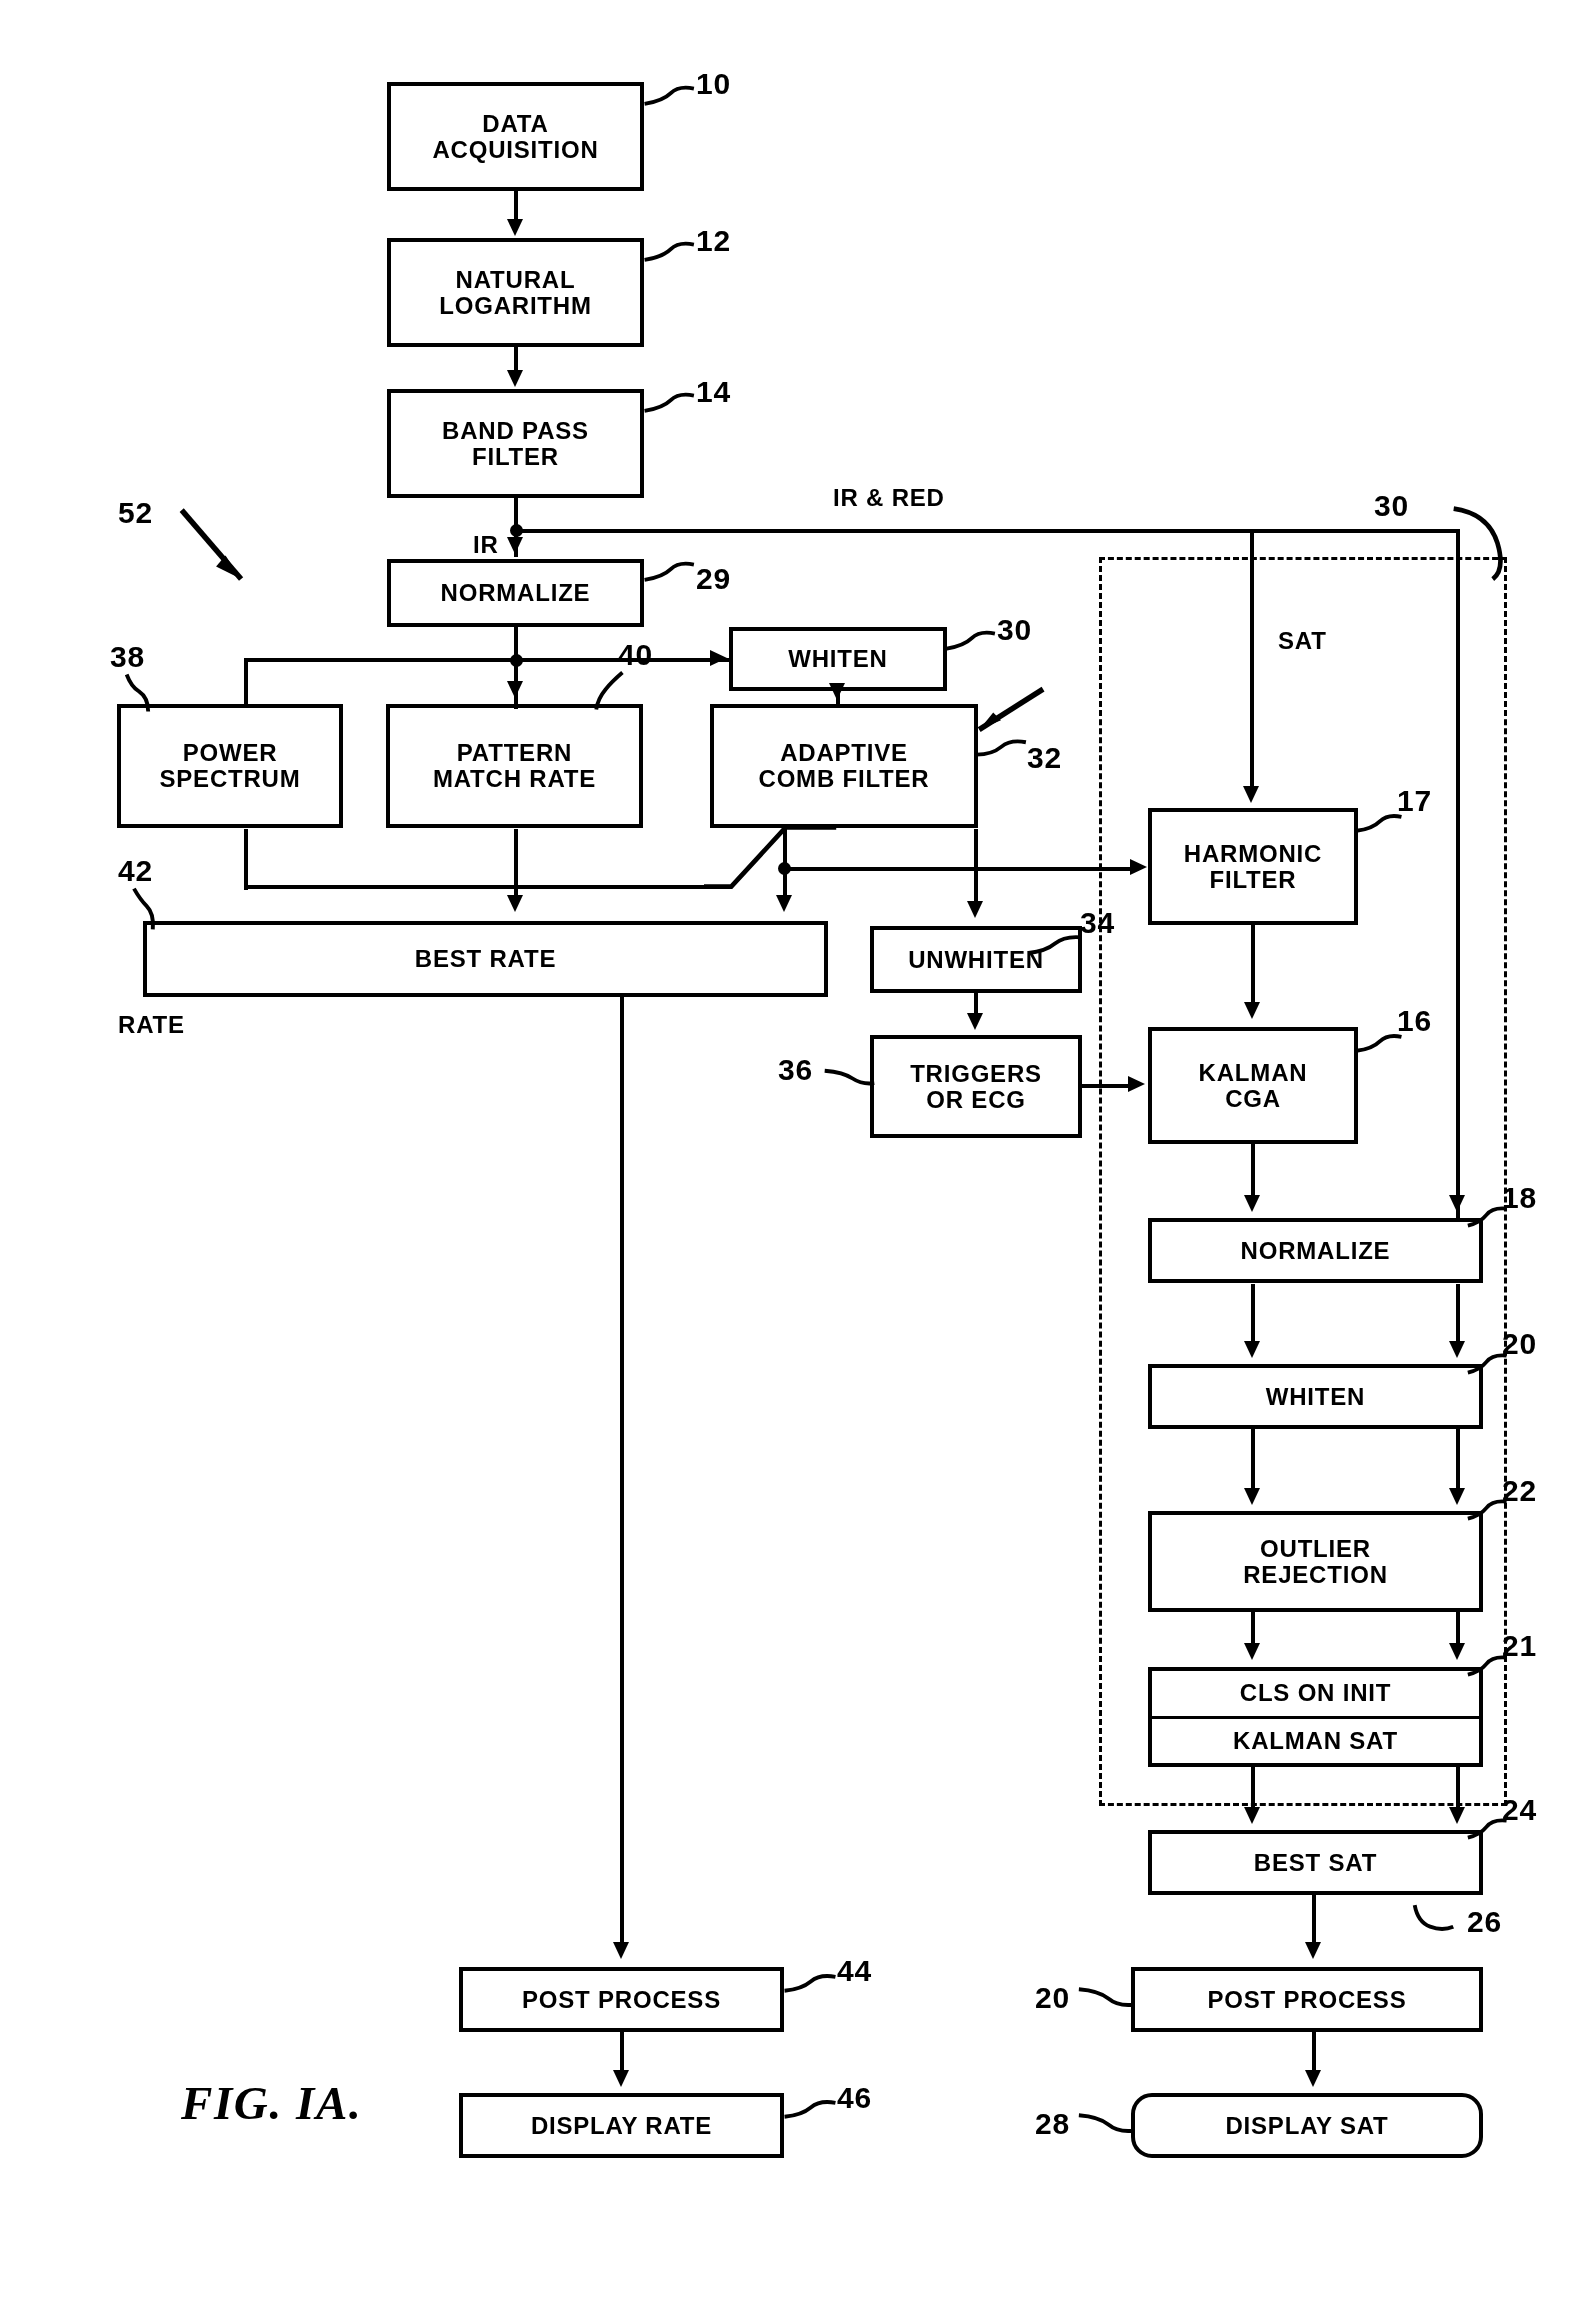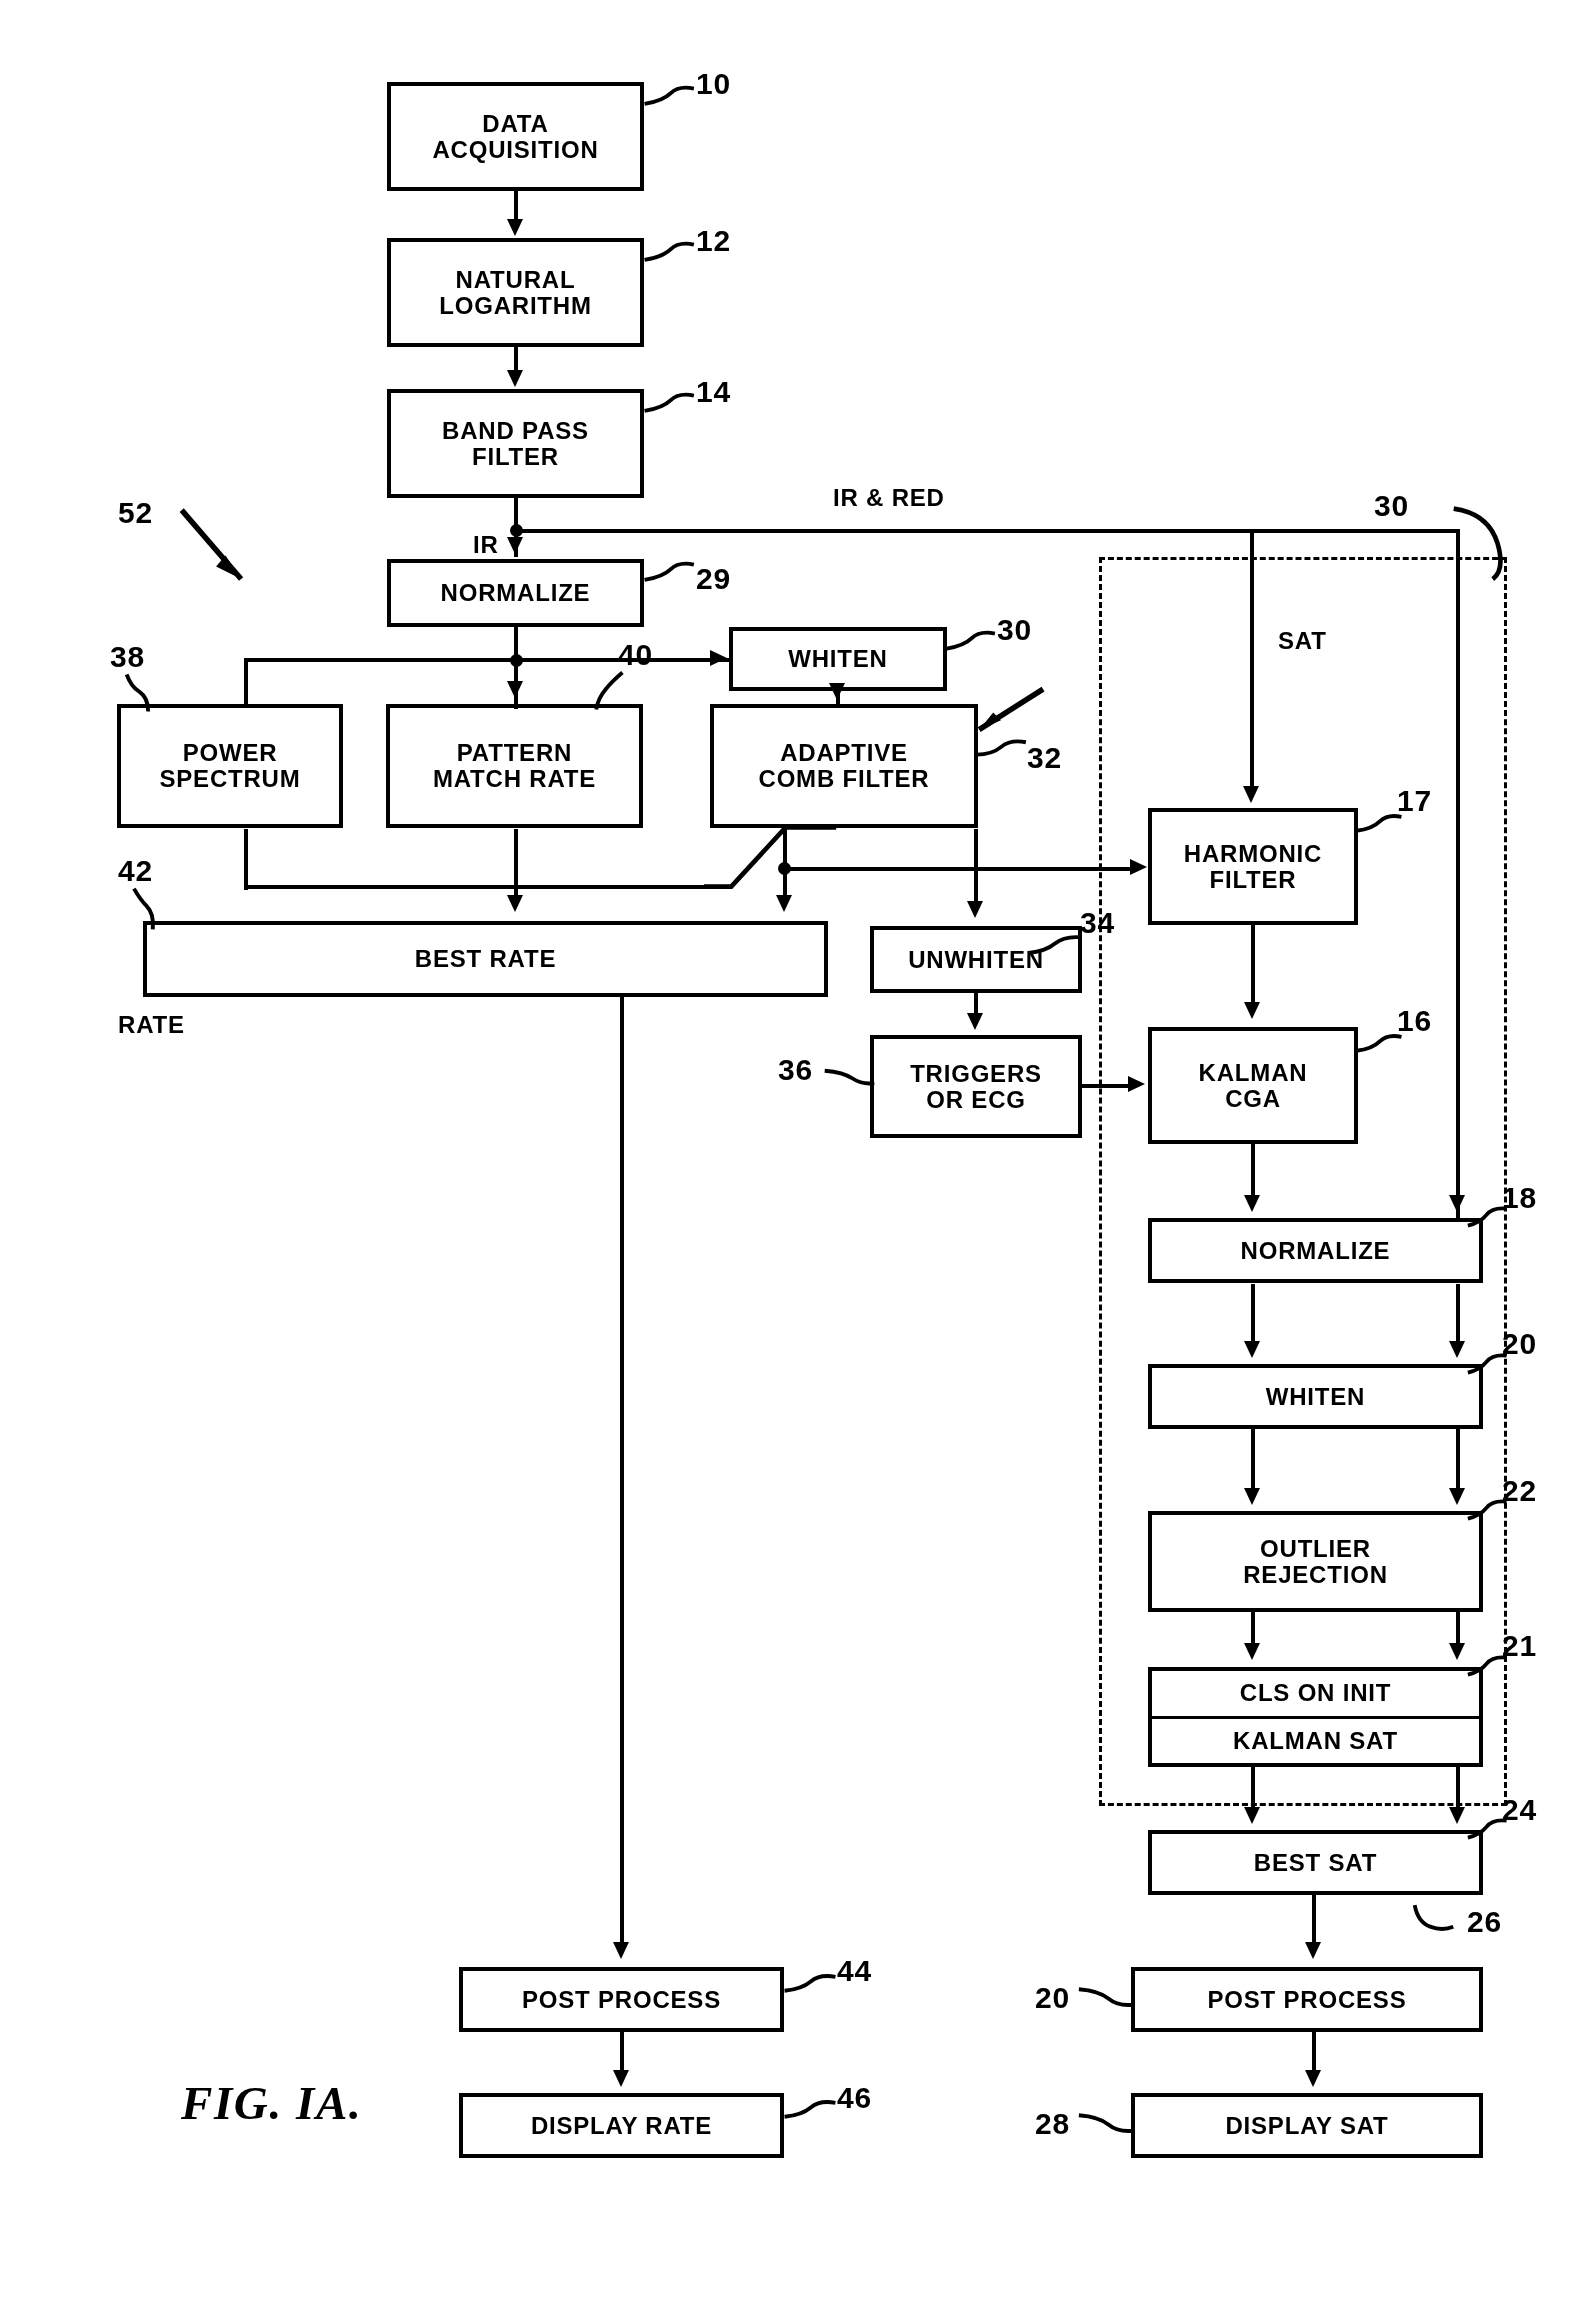--- a/index.html
+++ b/index.html
@@ -186,21 +186,21 @@
   </div>
 
   <div class="box" style="left:459px;top:2093px;width:325px;height:65px;">
     <span>DISPLAY RATE</span>
   </div>
 
   <div class="box" style="left:1131px;top:1967px;width:352px;height:65px;">
     <span>POST PROCESS</span>
   </div>
 
-  <div class="box" style="left:1131px;top:2093px;width:352px;height:65px;">
+  <div class="box" style="left:1131px;top:2093px;width:352px;height:65px;border-radius:21px;">
     <span>DISPLAY SAT</span>
   </div>
 
   <div class="ln v" style="left:514px;top:191px;height:31px;"></div>
   <div class="ar down" style="left:507px;top:219px;"></div>
 
   <div class="ln v" style="left:514px;top:347px;height:26.5px;"></div>
   <div class="ar down" style="left:507px;top:370px;"></div>
 
   <div class="ln v" style="left:514px;top:498px;height:59px;"></div>

